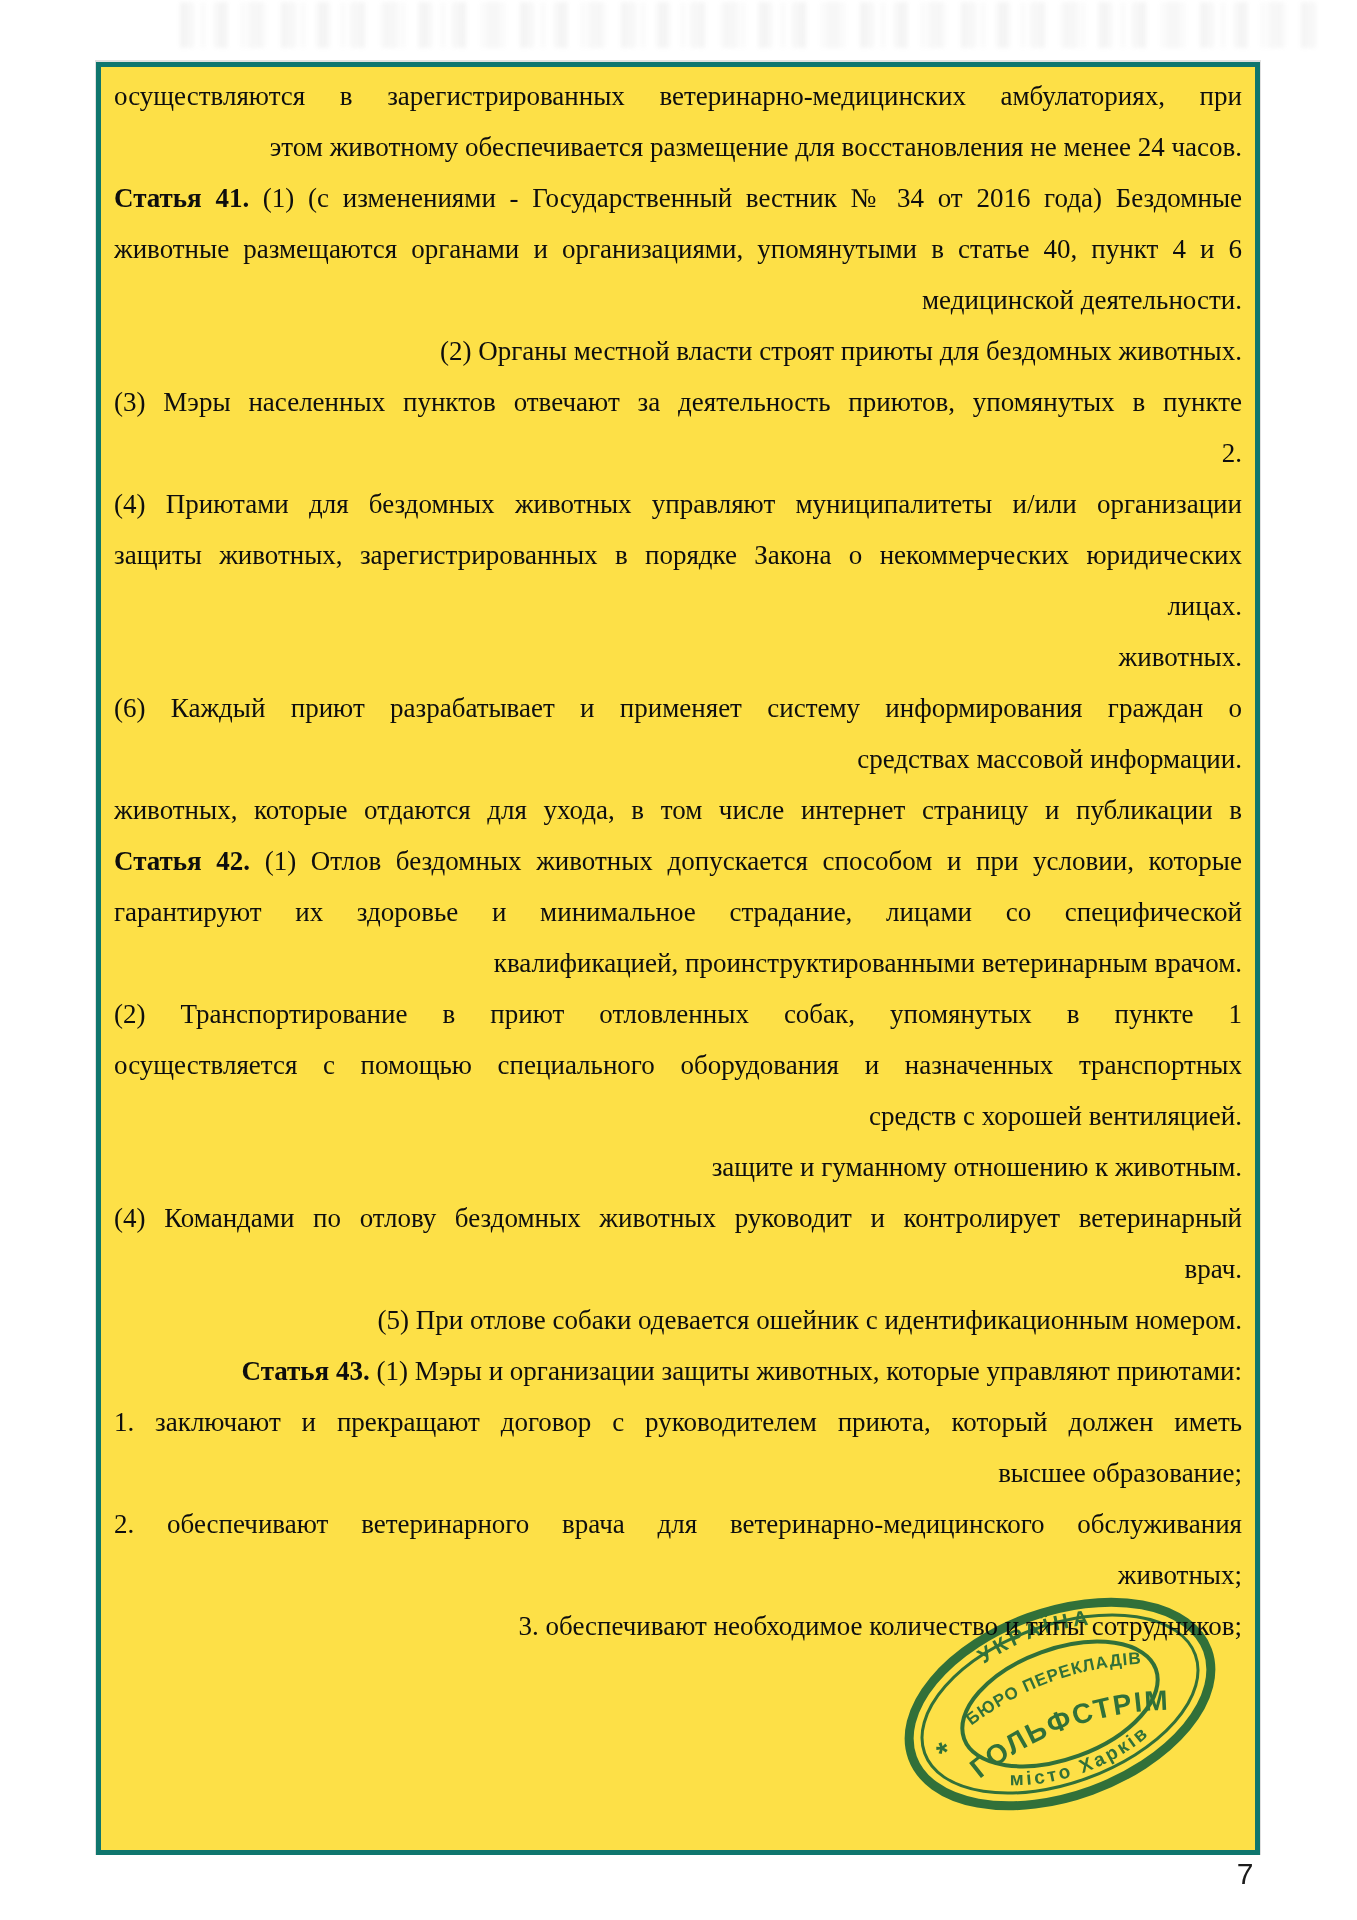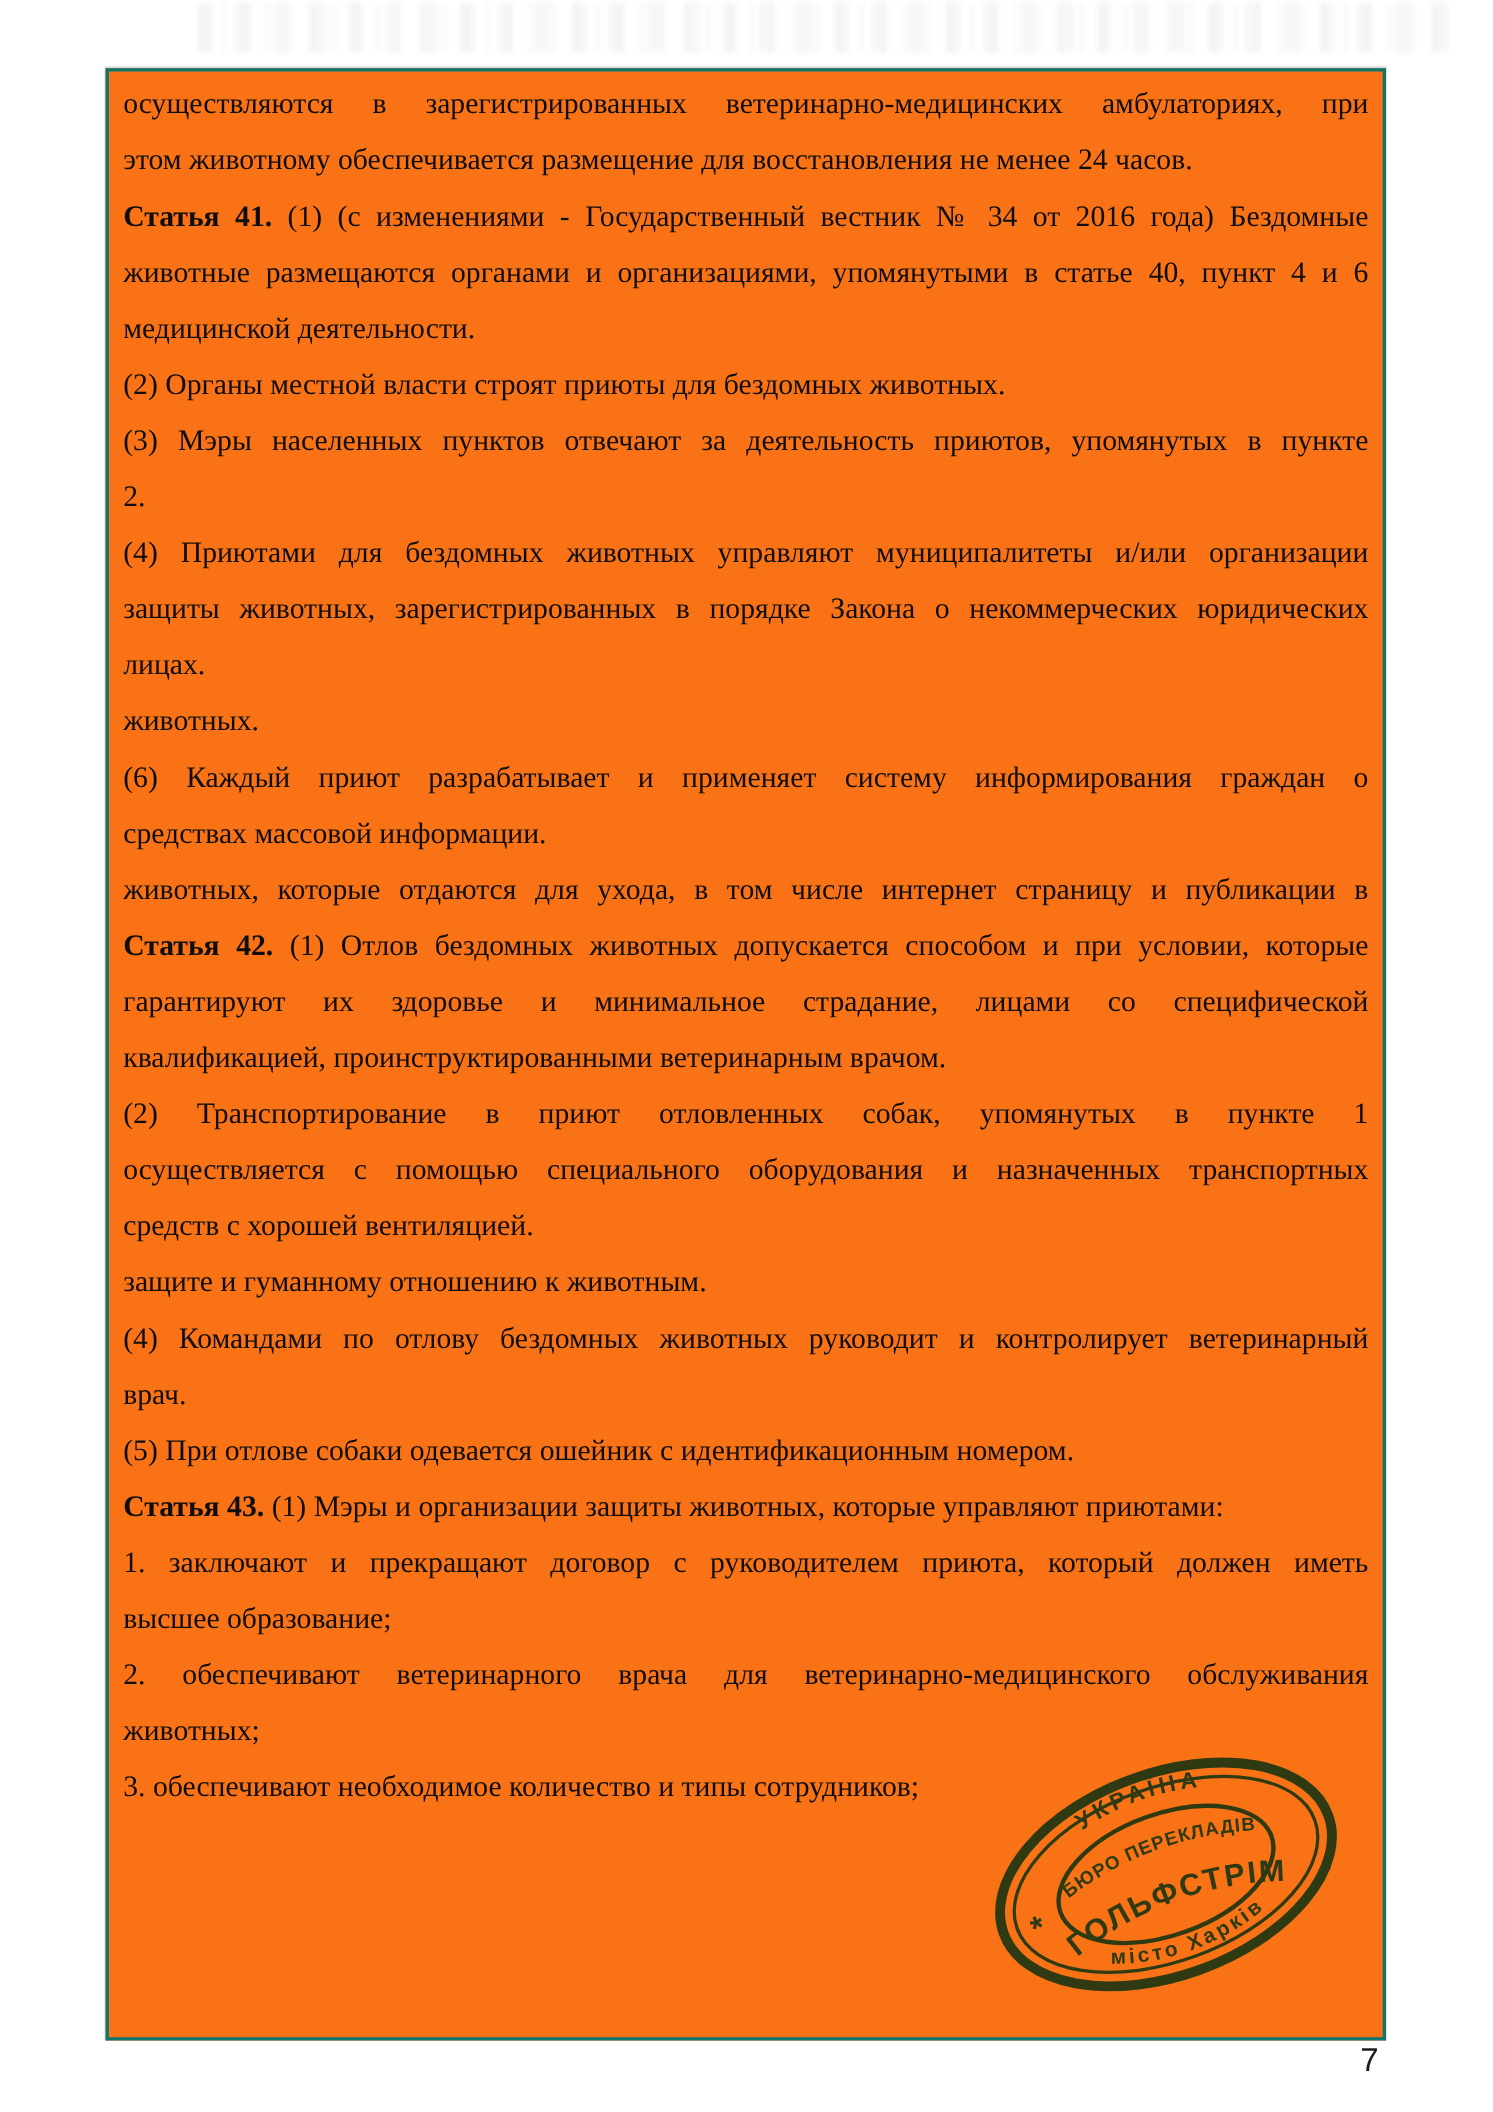--- a/index.html
+++ b/index.html
@@ -14,35 +14,35 @@
     position: absolute; left: 180px; top: 2px; width: 1140px; height: 46px;
     background:
       repeating-linear-gradient(90deg, rgba(120,120,120,.10) 0 14px, rgba(255,255,255,0) 14px 34px),
       repeating-linear-gradient(90deg, rgba(150,150,150,.07) 0 6px, rgba(255,255,255,0) 6px 20px);
     filter: blur(2px);
     opacity: .55;
   }
   .doc-border {
     position: absolute; left: 96px; top: 62px;
     width: 1164px; height: 1793px;
-    border: 3px solid #0f766e;
-    background: #f97316;
+    border: 5px solid #0f766e;
+    background: #fde047;
     box-shadow: 0 -1px 0 1px rgba(130,130,130,.25);
   }
   .doc-text {
     padding: 4px 13px 0 13px;
     color: #0e0e0e;
   }
   .line {
     font-size: 27px;
     line-height: 51px;
     height: 51px;
     overflow: hidden;
     white-space: normal;
-    text-align: left;
+    text-align: right;
   }
   .line.j {
     text-align: justify;
     text-align-last: justify;
   }
   .line b { font-weight: bold; }
   .stamp {
     position: absolute; left: 888px; top: 1582px;
     width: 348px; height: 244px;
     mix-blend-mode: multiply;

